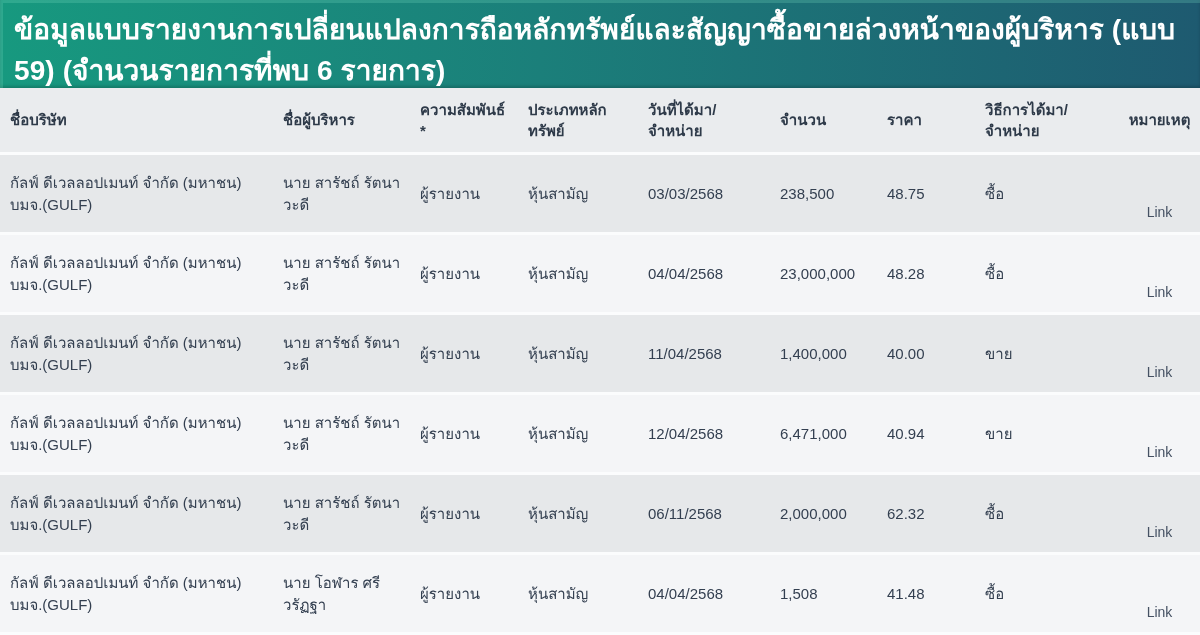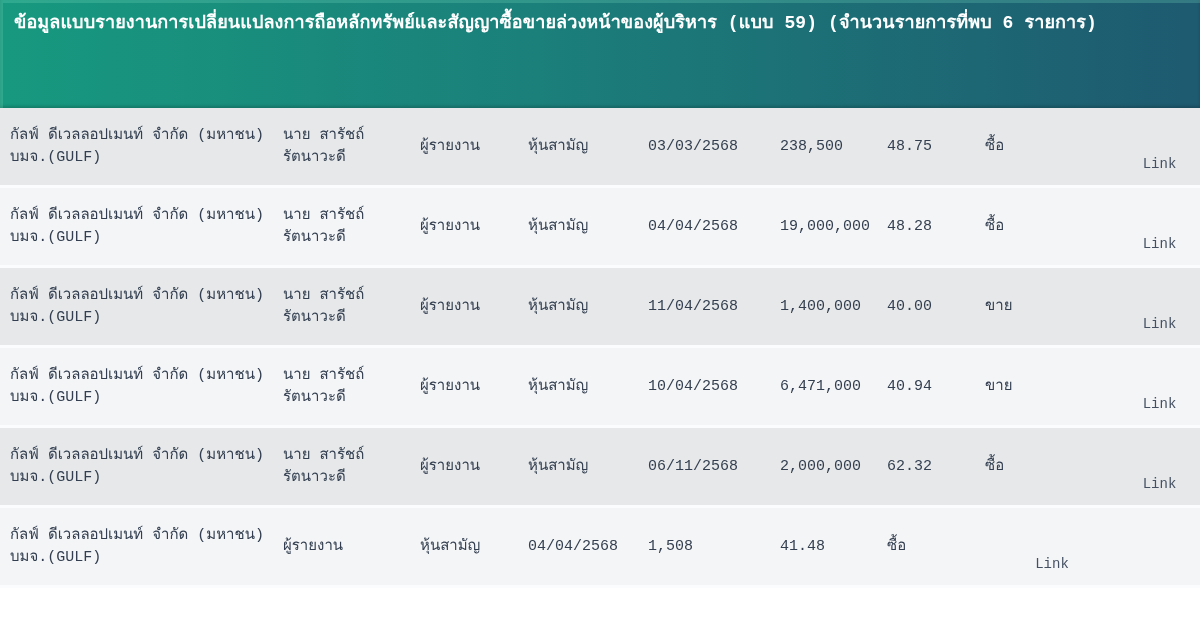--- a/index.html
+++ b/index.html
@@ -15,46 +15,45 @@
   }
   *{margin:0;padding:0;box-sizing:border-box;}
   html,body{width:1200px;}
   body{
     font-family:"Liberation Sans","DejaVu Sans",sans-serif;
     background:#fff;
     color:var(--text);
     width:1200px;height:635px;overflow:hidden;
   }
   .banner{
-    width:1200px;height:108px;
+    width:1200px;height:88px;
     background:linear-gradient(90deg,var(--grad-left) 0%,#1b7f7a 45%,var(--grad-right) 100%);
     box-shadow:inset 3px 3px 0 rgba(120,220,190,0.25), inset 0 -2px 3px rgba(0,0,0,0.18);
     color:#ffffff;
-    font-size:18px;font-weight:700;
+    font-size:28px;font-weight:700;
     line-height:1.45;
     padding:10px 16px 0 14px;
     letter-spacing:.1px;
-    font-family:Liberation Mono, monospace;
   }
   .table{width:1200px;}
   .tr{
     display:grid;
     grid-template-columns:273px 137px 108px 120px 132px 107px 98px 140px 1fr;
     padding-left:10px;
     border-bottom:3px solid var(--gap);
     align-items:center;
   }
   .thead{
     background:var(--head-bg);
     height:67px;
     font-weight:700;
     color:var(--head-text);
     font-size:15px;
   }
-  .row{height:80px;font-size:15px;font-family:Liberation Mono, monospace;}
+  .row{height:80px;font-size:15px;}
   .row:nth-child(odd){background:var(--row-odd);}
   .row:nth-child(even){background:var(--row-even);}
   .cell{padding-right:14px;line-height:1.42;}
   .cell.remark{text-align:center;padding-right:6px;}
   .link{
     color:var(--link);
     font-size:14px;
     cursor:pointer;
     text-decoration:none;
     display:inline-block;
@@ -62,78 +61,90 @@
   }
 </style>
 </head>
 <body>
 
 <div class="banner">
   <span>ข้อมูลแบบรายงานการเปลี่ยนแปลงการถือหลักทรัพย์และสัญญาซื้อขายล่วงหน้าของผู้บริหาร (แบบ 59) (จำนวนรายการที่พบ 6 รายการ)</span>
 </div>
 
 <div class="table">
+  <div class="tr thead" id="thead">
+      <div class="cell">ชื่อบริษัท</div>
+      <div class="cell">ชื่อผู้บริหาร</div>
+      <div class="cell">ความสัมพันธ์ *</div>
+      <div class="cell">ประเภทหลักทรัพย์</div>
+      <div class="cell">วันที่ได้มา/จำหน่าย</div>
+      <div class="cell">จำนวน</div>
+      <div class="cell">ราคา</div>
+      <div class="cell">วิธีการได้มา/จำหน่าย</div>
+      <div class="cell remark">หมายเหตุ</div>
+    </div>
   <div id="tbody">
       <div class="tr row">
         <div class="cell">กัลฟ์ ดีเวลลอปเมนท์ จำกัด (มหาชน) บมจ.(GULF)</div>
         <div class="cell">นาย สารัชถ์ รัตนาวะดี</div>
         <div class="cell">ผู้รายงาน</div>
         <div class="cell">หุ้นสามัญ</div>
         <div class="cell">03/03/2568</div>
         <div class="cell">238,500</div>
         <div class="cell">48.75</div>
         <div class="cell">ซื้อ</div>
         <div class="cell remark"><a class="link">Link</a></div>
       </div>
       <div class="tr row">
         <div class="cell">กัลฟ์ ดีเวลลอปเมนท์ จำกัด (มหาชน) บมจ.(GULF)</div>
         <div class="cell">นาย สารัชถ์ รัตนาวะดี</div>
         <div class="cell">ผู้รายงาน</div>
         <div class="cell">หุ้นสามัญ</div>
         <div class="cell">04/04/2568</div>
-        <div class="cell">19,000,000</div>
+        <div class="cell">23,000,000</div>
         <div class="cell">48.28</div>
         <div class="cell">ซื้อ</div>
         <div class="cell remark"><a class="link">Link</a></div>
       </div>
       <div class="tr row">
         <div class="cell">กัลฟ์ ดีเวลลอปเมนท์ จำกัด (มหาชน) บมจ.(GULF)</div>
         <div class="cell">นาย สารัชถ์ รัตนาวะดี</div>
         <div class="cell">ผู้รายงาน</div>
         <div class="cell">หุ้นสามัญ</div>
         <div class="cell">11/04/2568</div>
         <div class="cell">1,400,000</div>
         <div class="cell">40.00</div>
         <div class="cell">ขาย</div>
         <div class="cell remark"><a class="link">Link</a></div>
       </div>
       <div class="tr row">
         <div class="cell">กัลฟ์ ดีเวลลอปเมนท์ จำกัด (มหาชน) บมจ.(GULF)</div>
         <div class="cell">นาย สารัชถ์ รัตนาวะดี</div>
         <div class="cell">ผู้รายงาน</div>
         <div class="cell">หุ้นสามัญ</div>
-        <div class="cell">10/04/2568</div>
+        <div class="cell">12/04/2568</div>
         <div class="cell">6,471,000</div>
         <div class="cell">40.94</div>
         <div class="cell">ขาย</div>
         <div class="cell remark"><a class="link">Link</a></div>
       </div>
       <div class="tr row">
         <div class="cell">กัลฟ์ ดีเวลลอปเมนท์ จำกัด (มหาชน) บมจ.(GULF)</div>
         <div class="cell">นาย สารัชถ์ รัตนาวะดี</div>
         <div class="cell">ผู้รายงาน</div>
         <div class="cell">หุ้นสามัญ</div>
         <div class="cell">06/11/2568</div>
         <div class="cell">2,000,000</div>
         <div class="cell">62.32</div>
         <div class="cell">ซื้อ</div>
         <div class="cell remark"><a class="link">Link</a></div>
       </div>
       <div class="tr row">
         <div class="cell">กัลฟ์ ดีเวลลอปเมนท์ จำกัด (มหาชน) บมจ.(GULF)</div>
+        <div class="cell">นาย โอฬาร ศรีวรัฏฐา</div>
         <div class="cell">ผู้รายงาน</div>
         <div class="cell">หุ้นสามัญ</div>
         <div class="cell">04/04/2568</div>
         <div class="cell">1,508</div>
         <div class="cell">41.48</div>
         <div class="cell">ซื้อ</div>
         <div class="cell remark"><a class="link">Link</a></div>
       </div>
     </div>
 </div>

